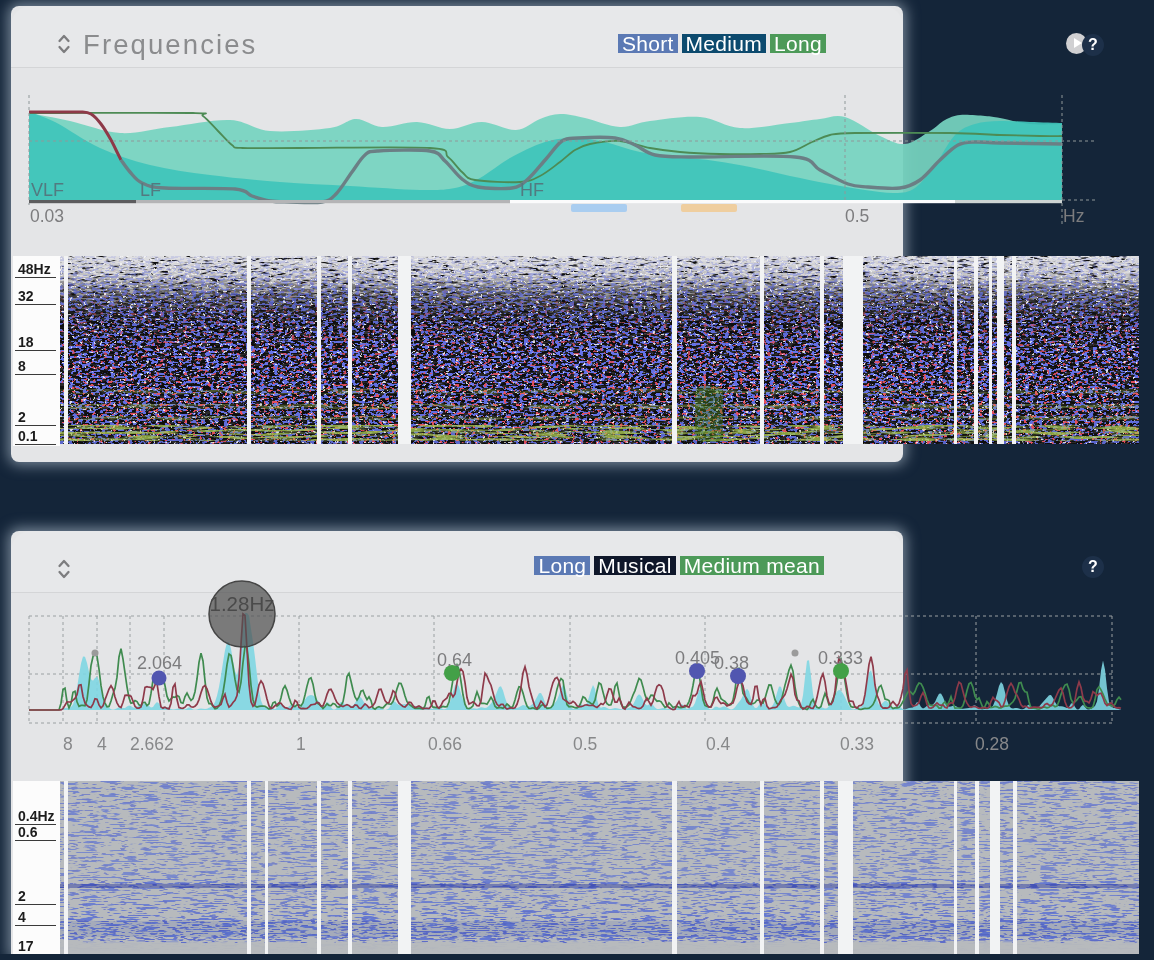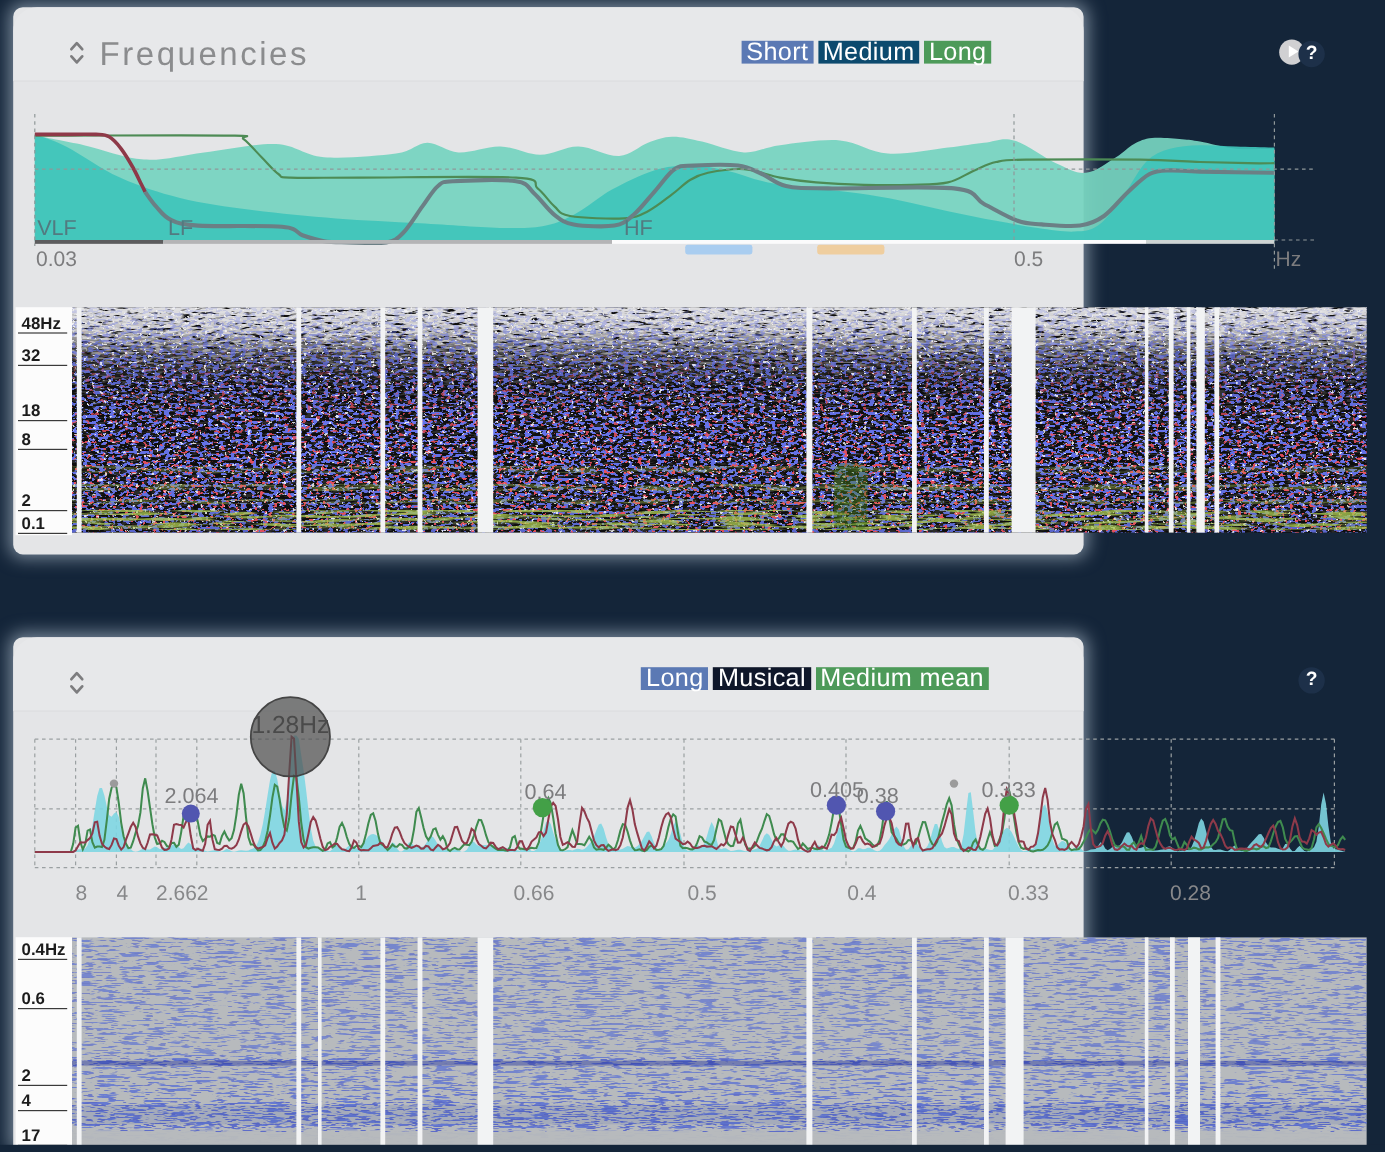--- a/index.html
+++ b/index.html
@@ -224,21 +224,21 @@
         <text x="296" y="750">1</text>
         <text x="428" y="750">0.66</text>
         <text x="573" y="750">0.5</text>
         <text x="706" y="750">0.4</text>
         <text x="840" y="750">0.33</text>
         <text x="975" y="750">0.28</text>
    </g>
  </svg>
 
  <div class="axis" style="left:2px;top:250px;width:47px;height:174px">
-   <div style="top:3px">0.4Hz</div>
+   <div style="top:28px">0.4Hz</div>
       <div style="top:44px">0.6</div>
       <div style="top:108px">2</div>
       <div style="top:129px">4</div>
       <div style="top:158px">17</div>
  </div>
  <svg style="position:absolute;left:49px;top:250px" width="1079" height="174" viewBox="0 0 1079 174" preserveAspectRatio="none">
   <defs>
     <filter id="b_blue" x="0" y="0" width="100%" height="100%">
       <feTurbulence type="fractalNoise" baseFrequency="0.05 0.55" numOctaves="3" seed="17" stitchTiles="stitch"></feTurbulence>
       <feColorMatrix type="matrix" values="0 0 0 0 0.13  0 0 0 0 0.19  0 0 0 0 0.64  12 0 0 0 -6.8"></feColorMatrix>

